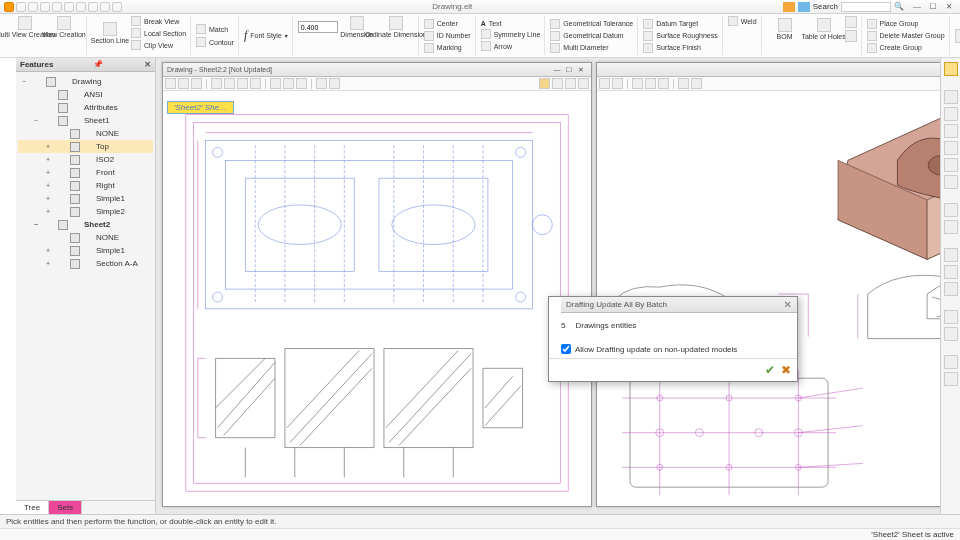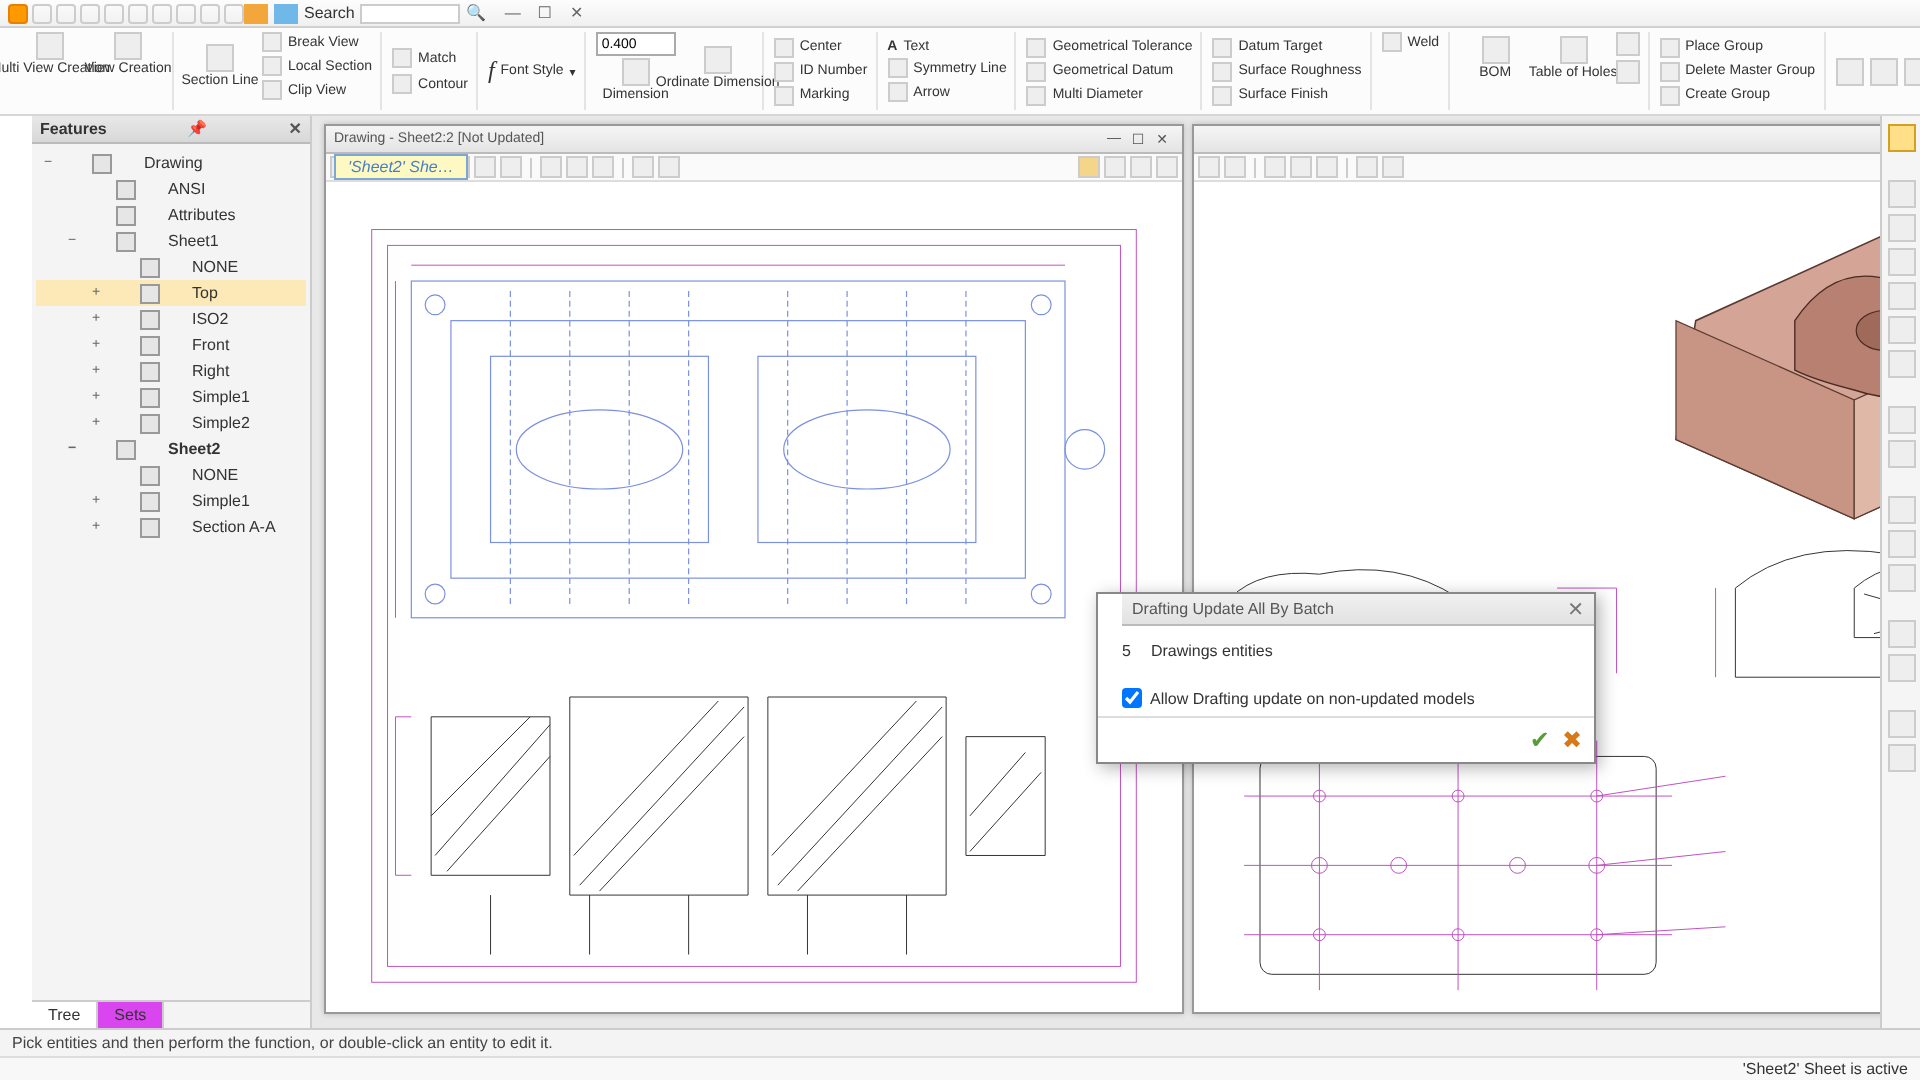--- a/index.html
+++ b/index.html
@@ -28,34 +28,34 @@
 .features .hdr { background:linear-gradient(#e8e8e8,#d8d8d8); border-bottom:1px solid #bbb; padding:2px 4px; font-size:8px; font-weight:600; display:flex; align-items:center; justify-content:space-between; }
 .features .hdr .x { cursor:pointer; color:#555; }
 .tree { flex:1; overflow:auto; padding:3px 2px; font-size:8px; line-height:13px; }
 .tree .node { display:flex; align-items:center; gap:16px; padding-left:4px; cursor:default; }
 .tree .node .tw { width:8px; color:#666; font-size:7px; }
 .tree .node .ni { width:10px; height:10px; background:#e6e6e6; border:1px solid #999; }
 .tree .d1 { padding-left:16px; } .tree .d2 { padding-left:28px; }
 .tree .sel { background:#fde8b8; }
 .tree .bold { font-weight:700; }
 .ft-tabs { display:flex; border-top:1px solid #ccc; font-size:8px; }
-.ft-tabs span { padding:2px 8px; border-right:1px solid #ccc; background:#d946ef; cursor:pointer; }
+.ft-tabs span { padding:2px 8px; border-right:1px solid #ccc; background:#ec4899; cursor:pointer; }
 .ft-tabs span.act { background:#fff; }
 
 .canvas { flex:1; background:#e8e8e8; position:relative; padding:4px; }
 .doc-win { position:absolute; background:#fff; border:1px solid #999; box-shadow:0 0 3px rgba(0,0,0,.2); }
 .doc-win.left { left:6px; top:4px; width:430px; height:445px; }
 .doc-win.right { left:440px; top:4px; width:480px; height:445px; }
 .doc-win .dw-title { height:14px; background:linear-gradient(#f5f5f5,#e4e4e4); border-bottom:1px solid #bbb; font-size:7px; padding:0 4px; display:flex; align-items:center; color:#555; }
 .doc-win .dw-title .sp { flex:1; }
 .doc-win .dw-title .wb { width:12px; text-align:center; cursor:pointer; }
 .doc-win .tb { height:14px; border-bottom:1px solid #ddd; display:flex; align-items:center; padding:0 2px; gap:2px; background:#fafafa; }
 .doc-win .tb .i { width:11px; height:11px; background:#eee; border:1px solid #ccc; }
 .doc-win .tb .sep { width:1px; height:10px; background:#ccc; margin:0 2px; }
-.doc-win .sheet-tab { position:absolute; left:4px; top:14px; background:#fef9c3; border:1px solid #7aa7d4; color:#4a7ec4; font-size:8px; padding:1px 6px; font-style:italic; z-index:2; }
+.doc-win .sheet-tab { position:absolute; left:4px; top:38px; background:#fde047; border:1px solid #7aa7d4; color:#4a7ec4; font-size:8px; padding:1px 6px; font-style:italic; z-index:2; }
 .draw-area { position:absolute; left:2px; top:28px; right:2px; bottom:2px; background:#fff; overflow:hidden; }
 .sketch { stroke:#7a90e0; fill:none; stroke-width:0.6; }
 .dim { stroke:#c050c0; fill:none; stroke-width:0.5; }
 .hatch { stroke:#333; fill:none; stroke-width:0.5; }
 
 .dialog { position:absolute; left:392px; top:238px; width:250px; background:#fff; border:1px solid #888; box-shadow:2px 2px 8px rgba(0,0,0,.3); z-index:50; font-size:8px; }
 .dialog .dlg-t { height:16px; background:linear-gradient(#f0f0f0,#e2e2e2); border-bottom:1px solid #bbb; display:flex; align-items:center; padding:0 5px; color:#555;margin-left:12px; }
 .dialog .dlg-t .cl { margin-left:auto; cursor:pointer; font-size:10px; color:#777; }
 .dialog .body { padding:8px 12px; display:flex; gap:30px; }
 .dialog .col { display:flex; flex-direction:column; gap:6px; }
@@ -84,20 +84,21 @@
     <span></span>
     <span></span>
     <span></span>
     <span></span>
     <span></span>
     <span></span>
     <span></span>
     <span></span>
     <span></span>
   </div>
+  <div class="doc">Drawing.elt</div>
   <div class="right">
     <span style="width:12px;height:10px;background:#f3a63a;display:inline-block"></span>
     <span style="width:12px;height:10px;background:#6fb8e8;display:inline-block"></span>
     <span>Search</span>
     <input class="search" style="">
     <span>🔍</span>
   </div>
   <div class="win-btns">
     <span>—</span>
     <span>☐</span>
@@ -154,21 +155,21 @@
   </div>
   <div class="r-group" style="justify-content:center">
     <div class="row">
         <span style="font-family:serif;font-size:12px;font-style:italic">f</span>
         <span class="lbl">Font Style</span>
         <span style="font-size:6px">▾</span>
       </div>
   </div>
   <div class="r-group">
       <div class="row">
-    <div style="display:flex;flex-direction:column;gap:1px;align-items:center">
+    <div style="display:flex;flex-direction:row;gap:1px;align-items:center">
       <input type="text" value="0.400" style="">
       <div class="big">
             <span class="ico"></span>
             <span class="lbl">Dimension</span>
           </div>
     </div>
     <div class="big">
           <span class="ico"></span>
           <span class="lbl">Ordinate
 Dimension</span>

